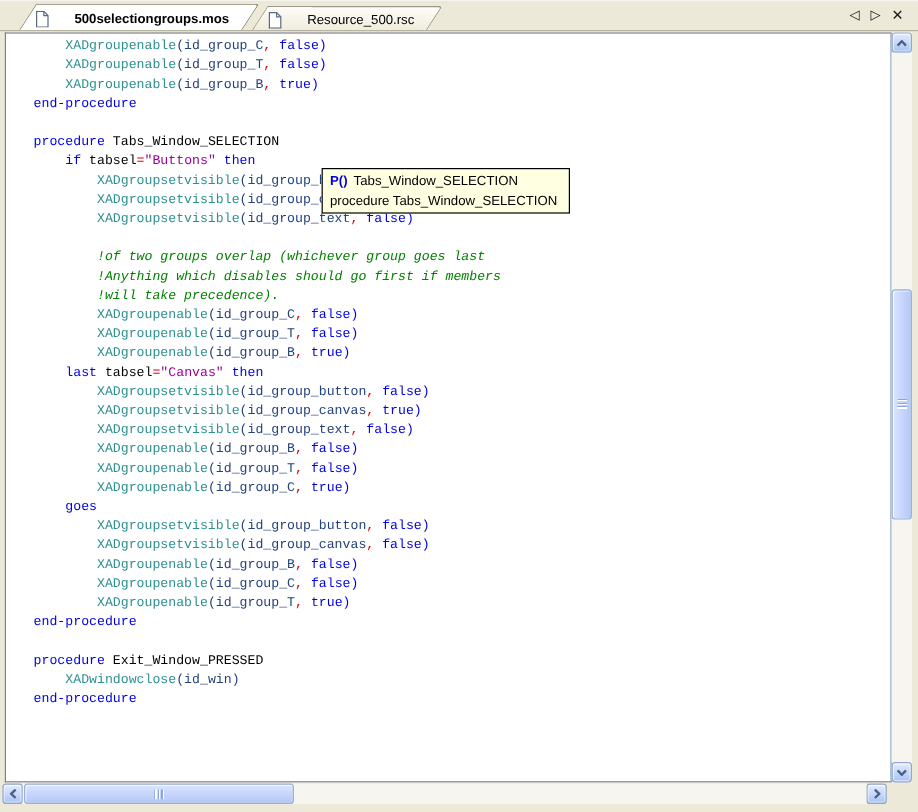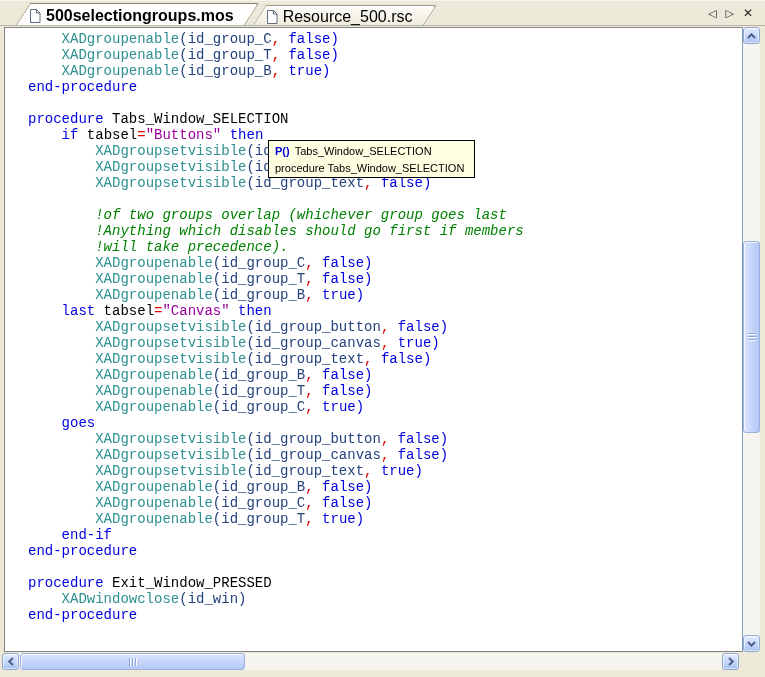--- a/index.html
+++ b/index.html
@@ -19,35 +19,35 @@
   .tabs { display:flex; align-items:flex-end; padding-left:16px; height:100%; }
   .tab { position:relative; height:20px; padding:3px 11px 0 13px; margin-right:8px; cursor:default; }
   .tab::before { content:""; position:absolute; inset:0;
     background:linear-gradient(180deg,#FDFCF9 0%,#F0EDDE 100%);
     border:1px solid #9C9A8C; border-bottom:none;
     transform:skewX(-33deg); transform-origin:0 100%;
     border-top-right-radius:3px; box-shadow:inset 0 1px 0 #FFFFFF; }
   .tab.active { height:22px; z-index:2; }
   .tab.active::before { background:#FFFFFF; border-color:#88866F; }
   .tab.active .tab-label { font-weight:bold; }
-  .tab-inner { position:relative; display:flex; gap:5px; align-items:center;
-               height:100%; font-size:16px; color:#000; }
+  .tab-inner { position:relative; display:flex; gap:21px; align-items:center;
+               height:100%; font-size:11px; color:#000; }
   .tab-icon svg { display:block; }
   .nav { display:flex; align-items:center; gap:9px; padding:0 12px 6px 0; }
   .nav span { font-size:11px; color:#1a1a1a; line-height:1; cursor:pointer; }
   .nav .x { font-weight:bold; font-size:12px; }
 
   
   .main { flex:1; min-height:0; display:flex; padding:1px 5px 0 4px; }
   .editor { flex:1; position:relative; background:#FFFFFF;
             border:1px solid #848284; border-right:1px solid #7F9DB9;
             overflow:hidden; cursor:text; }
   .code { position:absolute; left:0; top:0; right:0; padding:3px 0 0 23px;
           font-family:"Liberation Mono","DejaVu Sans Mono",monospace;
-          font-size:14px; line-height:16px; }
+          font-size:11px; line-height:16px; }
   .line { height:16px; white-space:pre; }
   .kw { color:var(--kw); } .fn { color:var(--fn); } .id { color:var(--id); }
   .op { color:var(--op); } .str { color:var(--str); } .tx { color:var(--tx); }
   .cm { color:var(--cm); font-style:italic; }
 
   
   .tooltip { position:absolute; left:263px; top:112px; width:207px;
              background:var(--tooltip-bg); border:1px solid #000;
              font-size:11px; z-index:5; padding:1px 0; }
   .tt-row { height:17px; padding:0 6px; display:flex; align-items:center;
@@ -142,25 +142,23 @@
           <div class="line"><span class="tx">    </span><span class="kw">last</span><span class="tx"> tabsel</span><span class="op">=</span><span class="str">"Canvas"</span><span class="tx"> </span><span class="kw">then</span></div>
           <div class="line"><span class="tx">        </span><span class="fn">XADgroupsetvisible</span><span class="id">(id_group_button</span><span class="op">,</span><span class="tx"> </span><span class="kw">false)</span></div>
           <div class="line"><span class="tx">        </span><span class="fn">XADgroupsetvisible</span><span class="id">(id_group_canvas</span><span class="op">,</span><span class="tx"> </span><span class="kw">true)</span></div>
           <div class="line"><span class="tx">        </span><span class="fn">XADgroupsetvisible</span><span class="id">(id_group_text</span><span class="op">,</span><span class="tx"> </span><span class="kw">false)</span></div>
           <div class="line"><span class="tx">        </span><span class="fn">XADgroupenable</span><span class="id">(id_group_B</span><span class="op">,</span><span class="tx"> </span><span class="kw">false)</span></div>
           <div class="line"><span class="tx">        </span><span class="fn">XADgroupenable</span><span class="id">(id_group_T</span><span class="op">,</span><span class="tx"> </span><span class="kw">false)</span></div>
           <div class="line"><span class="tx">        </span><span class="fn">XADgroupenable</span><span class="id">(id_group_C</span><span class="op">,</span><span class="tx"> </span><span class="kw">true)</span></div>
           <div class="line"><span class="tx">    </span><span class="kw">goes</span></div>
           <div class="line"><span class="tx">        </span><span class="fn">XADgroupsetvisible</span><span class="id">(id_group_button</span><span class="op">,</span><span class="tx"> </span><span class="kw">false)</span></div>
           <div class="line"><span class="tx">        </span><span class="fn">XADgroupsetvisible</span><span class="id">(id_group_canvas</span><span class="op">,</span><span class="tx"> </span><span class="kw">false)</span></div>
-          <div class="line"><span class="tx">        </span><span class="fn">XADgroupsetvisible</span><span class="id">(id_group_text</span><span class="op">,</span><span class="tx"> </span><span class="kw">true)</span></div>
           <div class="line"><span class="tx">        </span><span class="fn">XADgroupenable</span><span class="id">(id_group_B</span><span class="op">,</span><span class="tx"> </span><span class="kw">false)</span></div>
           <div class="line"><span class="tx">        </span><span class="fn">XADgroupenable</span><span class="id">(id_group_C</span><span class="op">,</span><span class="tx"> </span><span class="kw">false)</span></div>
           <div class="line"><span class="tx">        </span><span class="fn">XADgroupenable</span><span class="id">(id_group_T</span><span class="op">,</span><span class="tx"> </span><span class="kw">true)</span></div>
-          <div class="line"><span class="tx">    </span><span class="kw">end-if</span></div>
           <div class="line"><span class="kw">end-procedure</span></div>
           <div class="line"></div>
           <div class="line"><span class="kw">procedure</span><span class="tx"> Exit_Window_PRESSED</span></div>
           <div class="line"><span class="tx">    </span><span class="fn">XADwindowclose</span><span class="id">(id_win)</span></div>
           <div class="line"><span class="kw">end-procedure</span></div>
         </div>
 
       <div class="tooltip">
         <div class="tt-row">
           <span class="tt-icon">P()</span>

